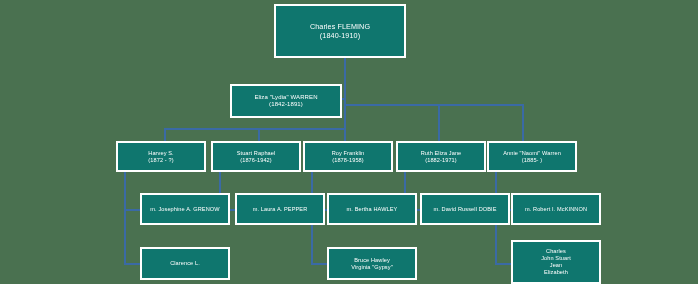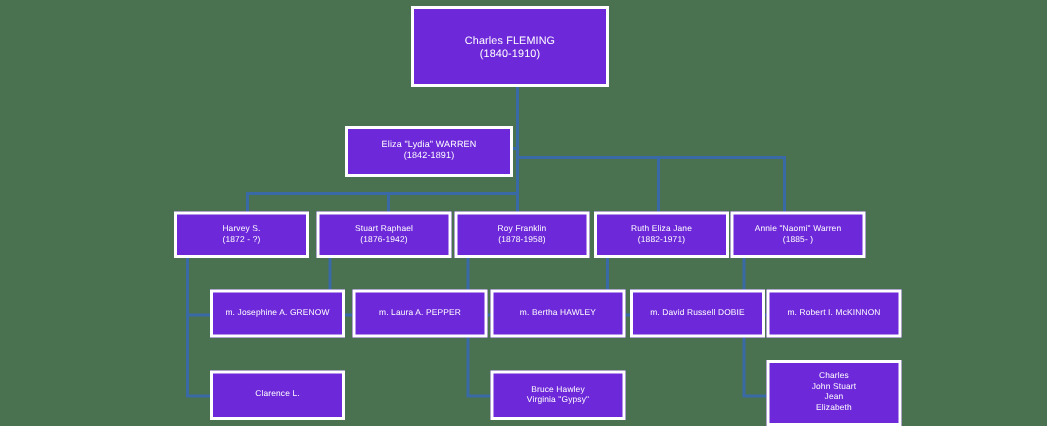--- a/index.html
+++ b/index.html
@@ -11,21 +11,21 @@
     position: relative;
     width: 698px;
     height: 284px;
     background: #4a7150;
     overflow: hidden;
     font-family: "Liberation Sans", sans-serif;
   }
   .node {
     position: absolute;
     box-sizing: border-box;
-    background: #6d28d9;
+    background: #0f766e;
     border: 2px solid #ffffff;
     display: flex;
     align-items: center;
     justify-content: center;
     text-align: center;
     color: #ffffff;
     line-height: 1.25;
     letter-spacing: 0.1px;
     z-index: 3;
   }

